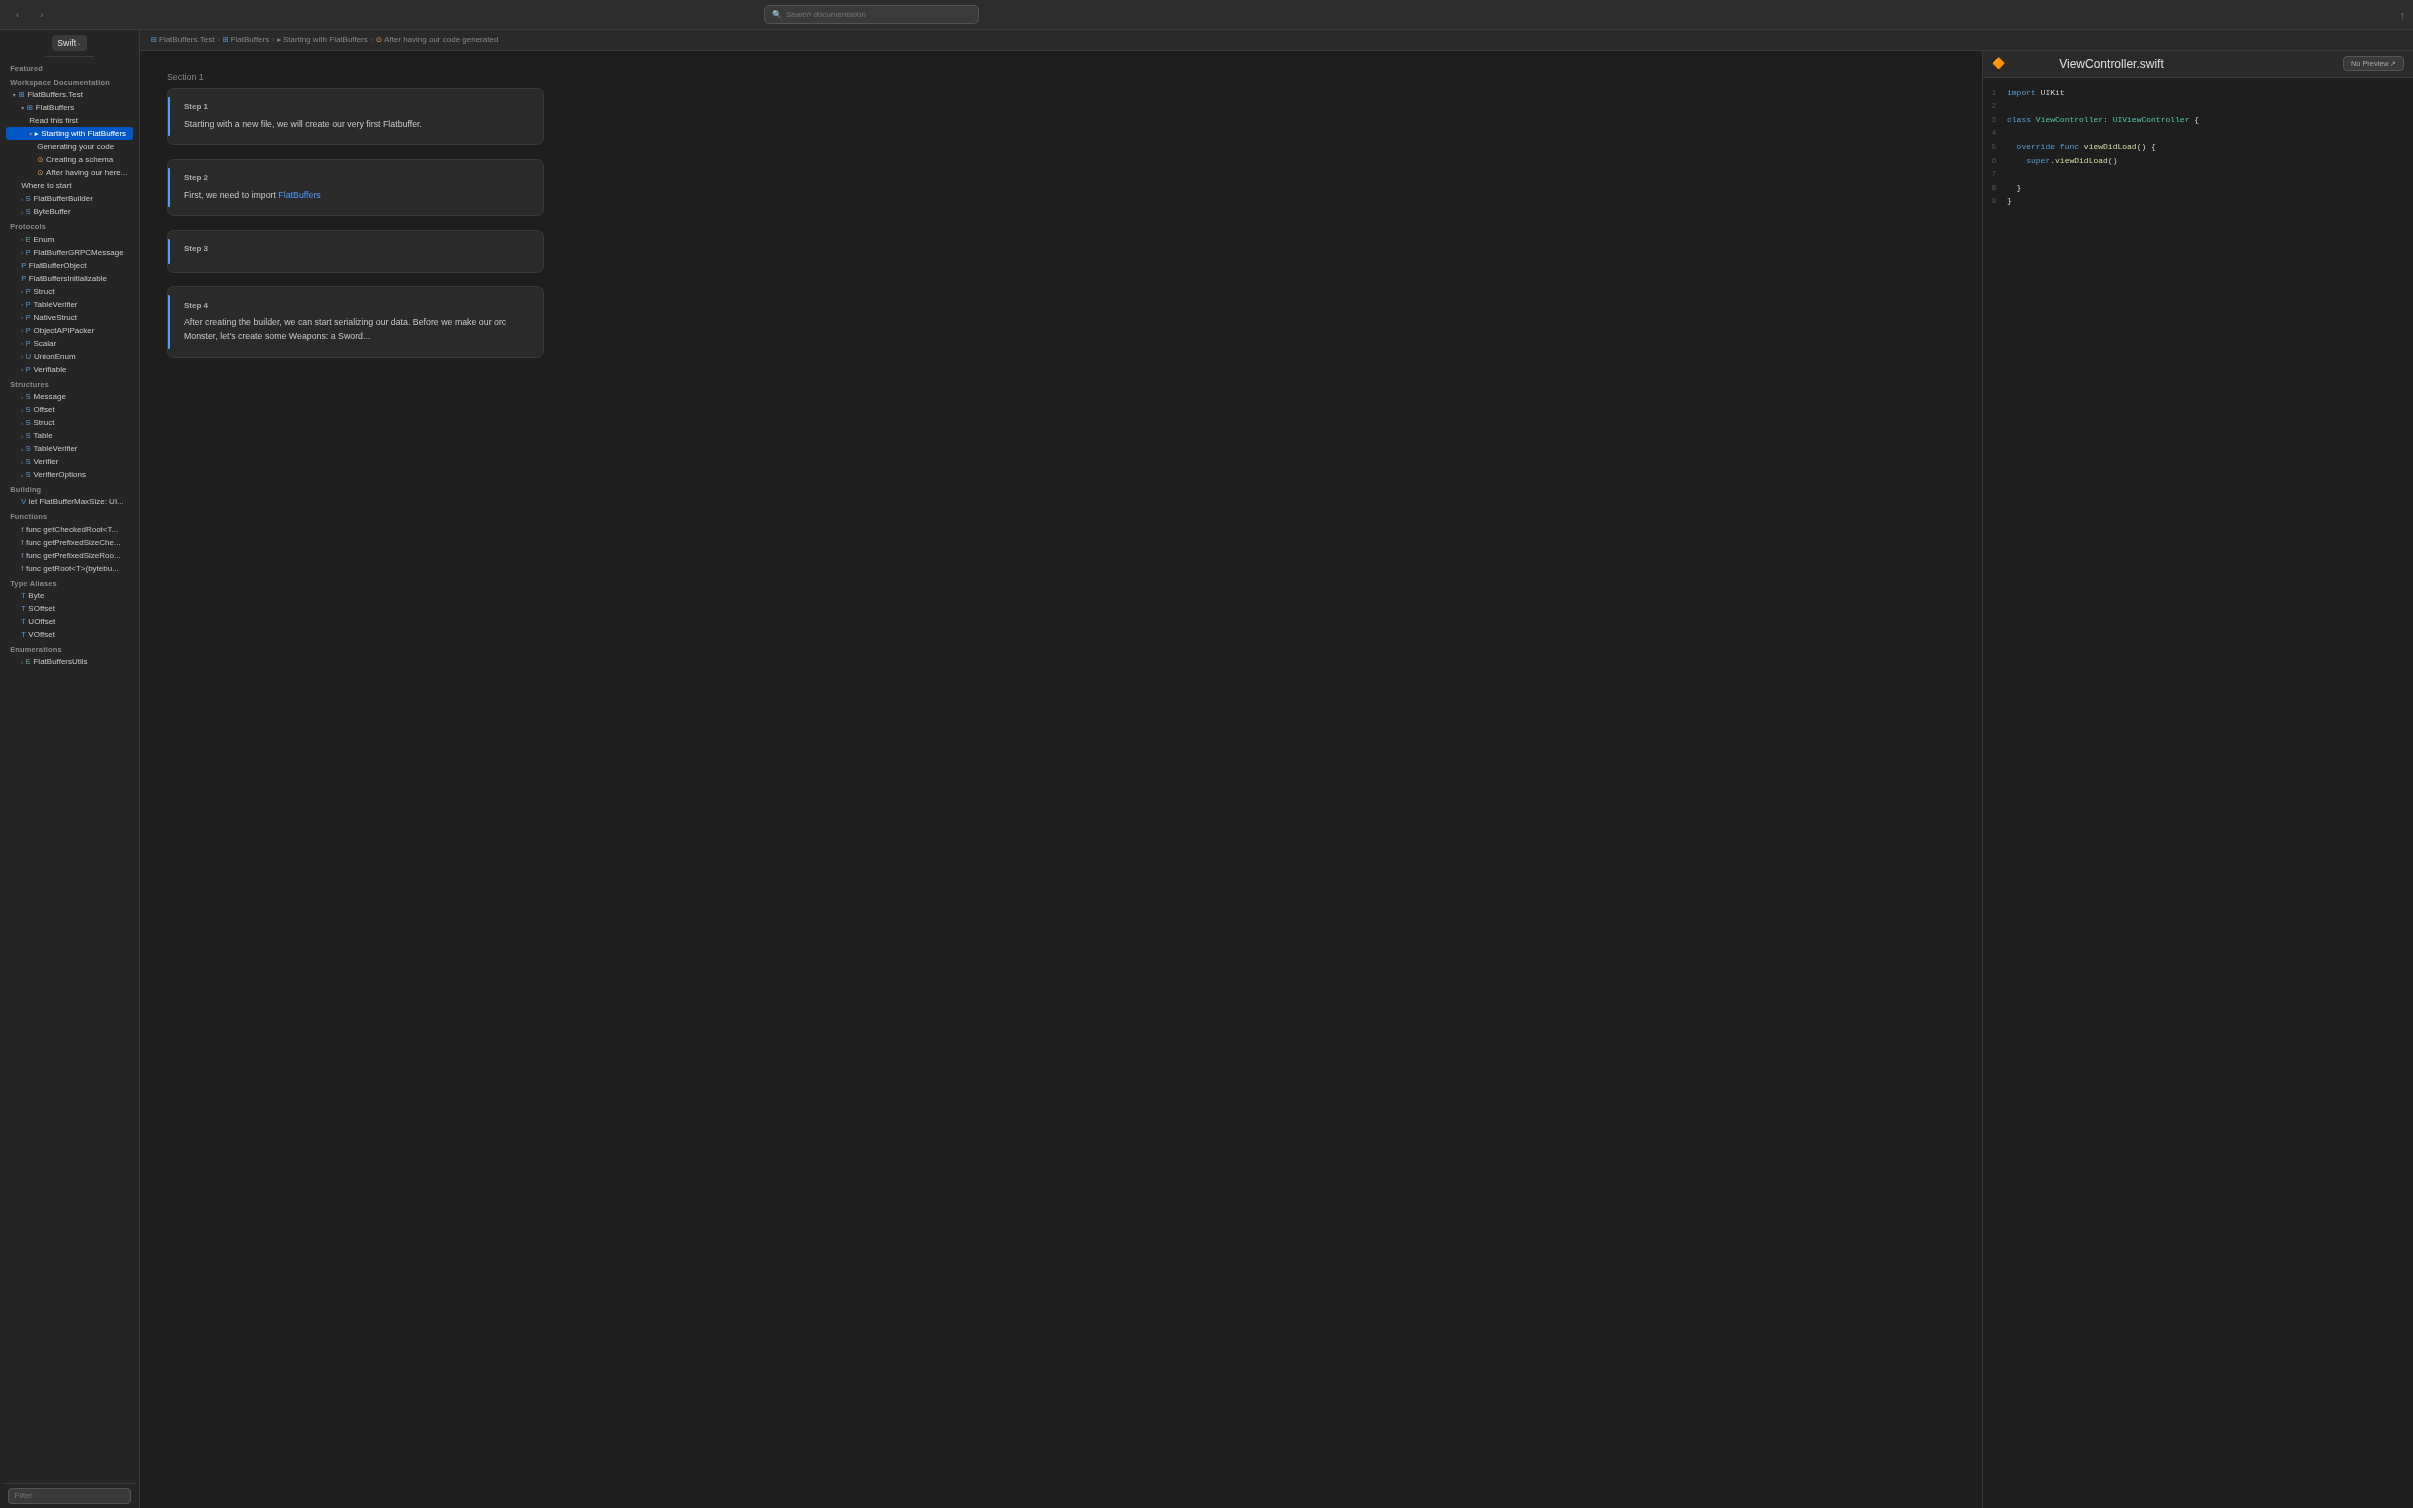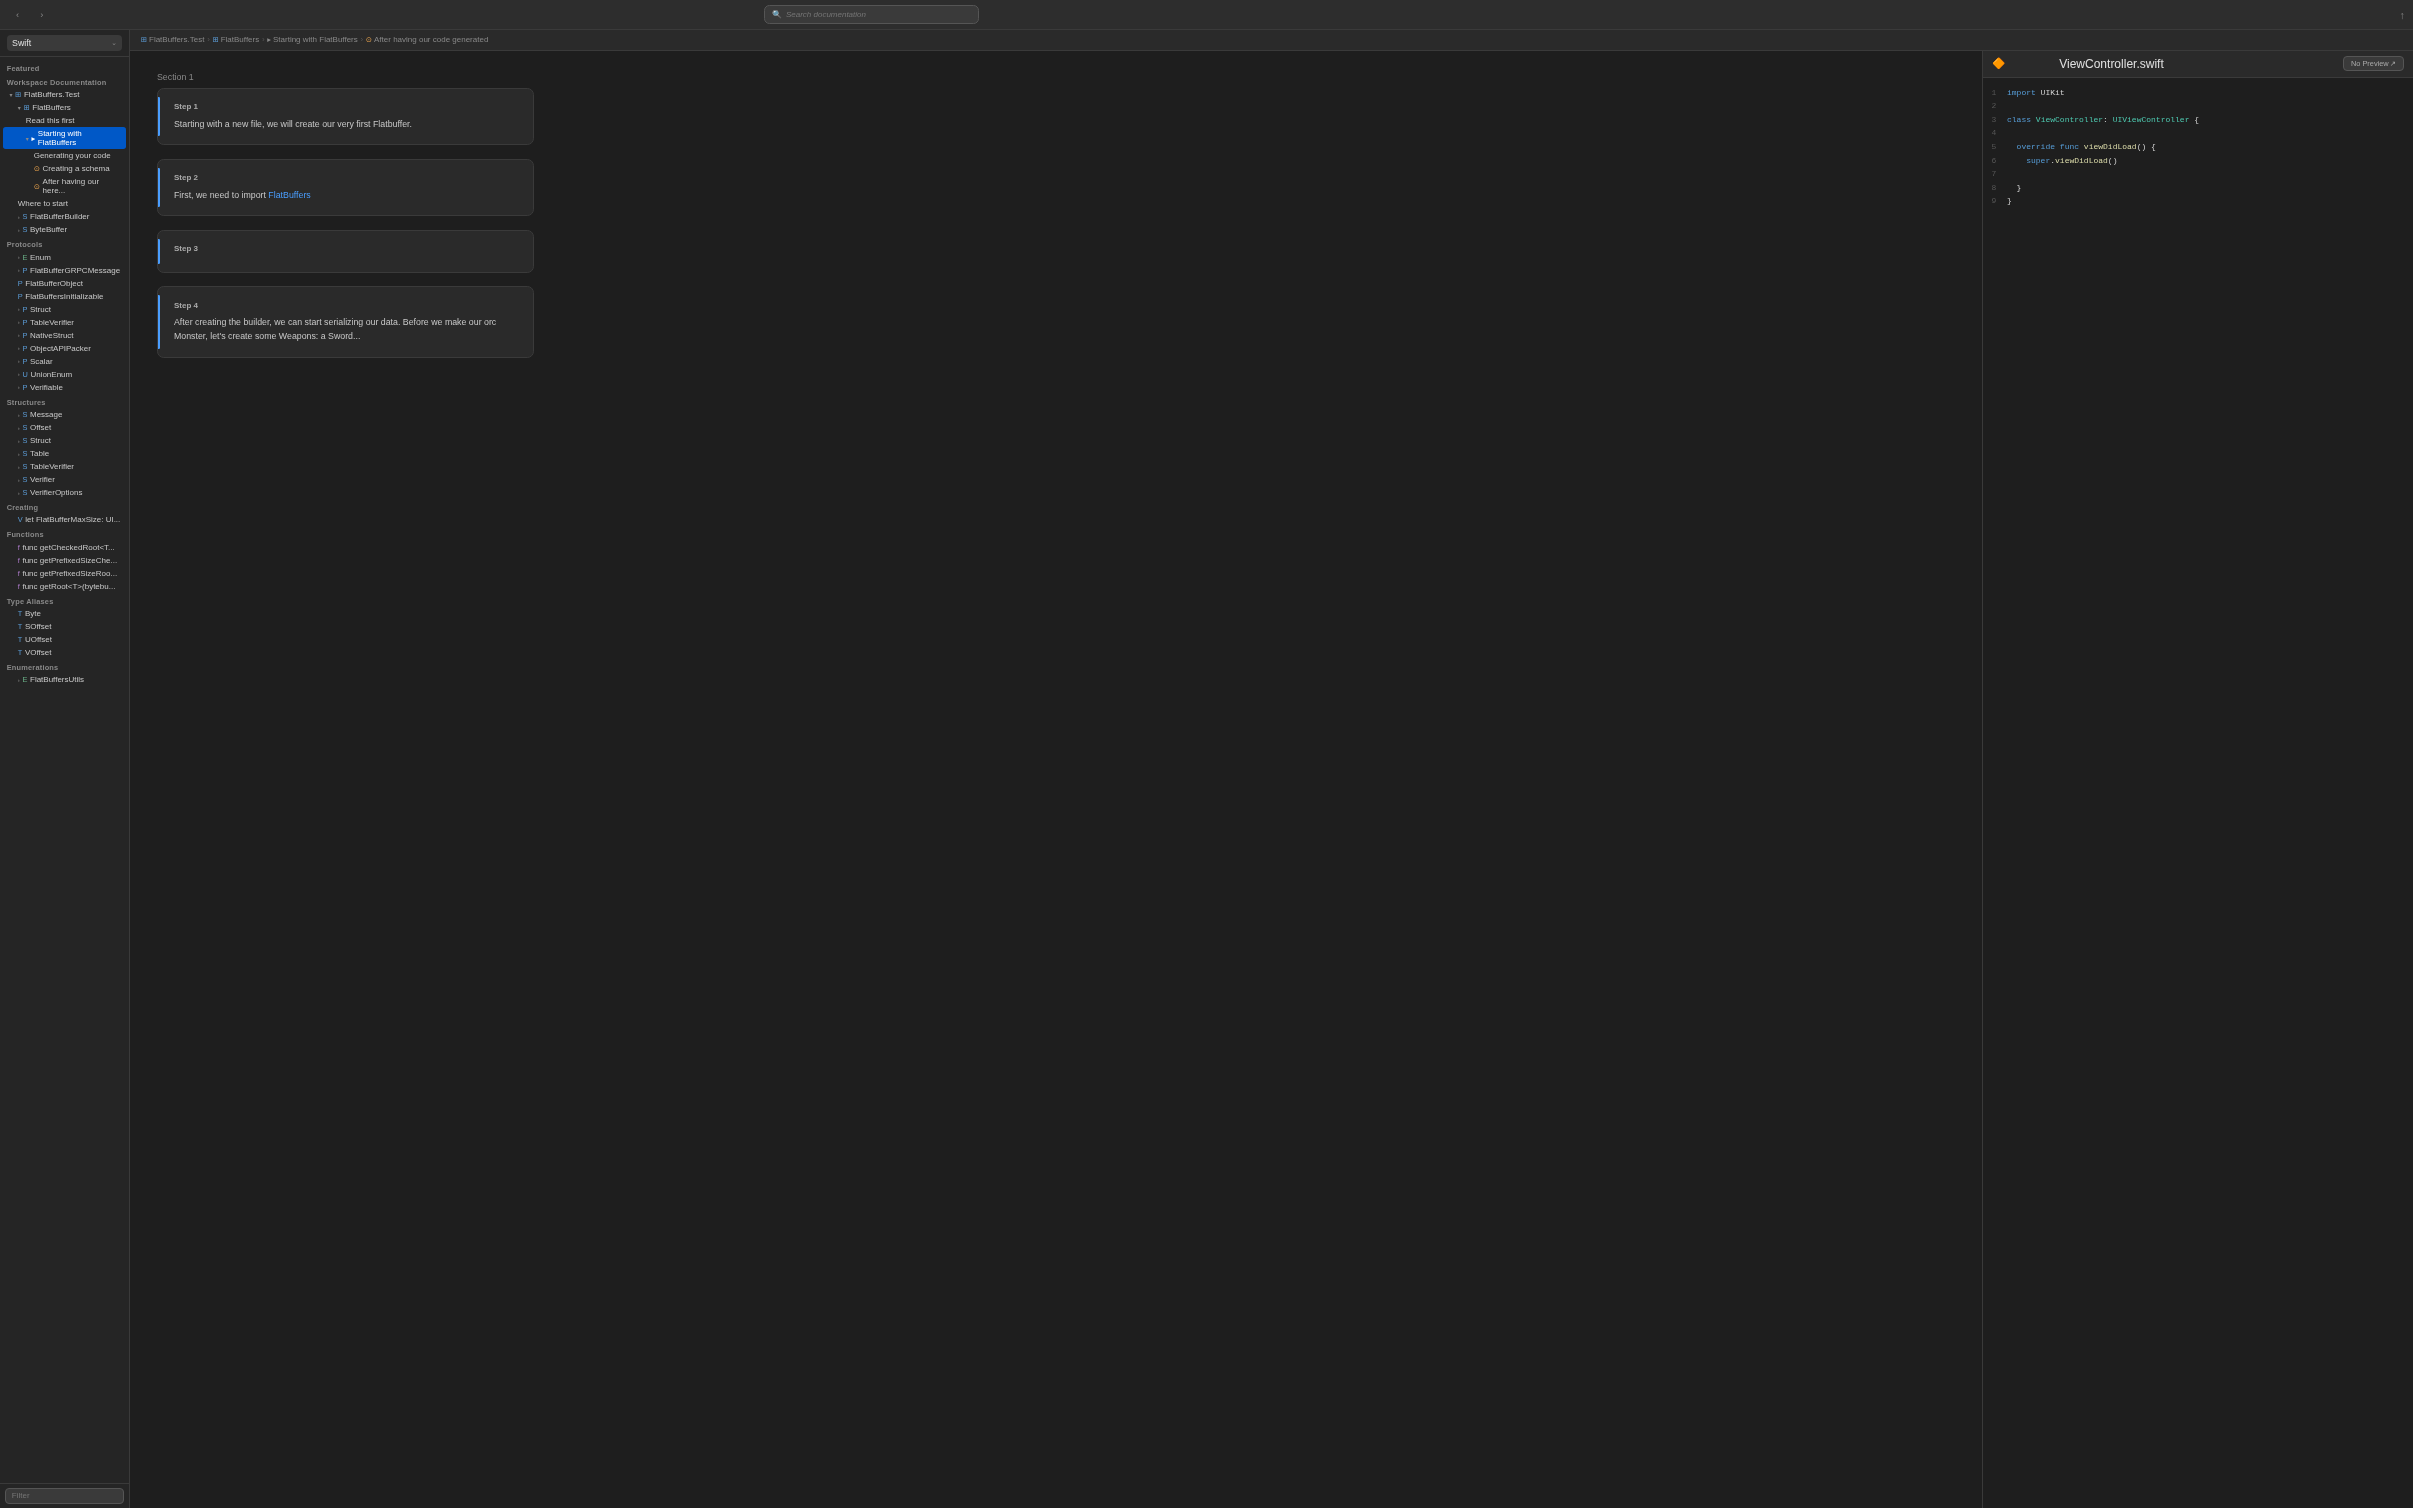--- a/index.html
+++ b/index.html
@@ -26,22 +26,22 @@
     .search-icon { color: #888; font-size: 8px; }
     .share-btn {
       margin-left: auto; background: transparent; border: none; color: #888; cursor: pointer; font-size: 10.8px;
     }
 
     
     .main-layout { display: flex; flex: 1; overflow: hidden; }
 
     
     .sidebar {
-      width: 130px; background: #252525; border-right: 0.7px solid #3a3a3a;
-      display: flex; flex-direction: column; flex-shrink: 0; overflow: hidden;
+      width: 140px; background: #252525; border-right: 0.7px solid #3a3a3a;
+      display: flex; flex-direction: column; flex-shrink: 0; overflow: hidden; align-items: center;
     }
     .sidebar-header {
       padding: 5.4px 6.7px; border-bottom: 0.7px solid #3a3a3a; flex-shrink: 0;
     }
     .swift-selector {
       display: flex; align-items: center; justify-content: space-between;
       background: #3a3a3a; border-radius: 4px; padding: 2.7px 5.4px; cursor: pointer;
       font-size: 8.8px; color: #e0e0e0;
     }
     .swift-selector .chevron { font-size: 6.7px; color: #888; }
@@ -318,21 +318,21 @@
         <span class="item-icon icon-blue">S</span>
         <span>Verifier</span>
       </div>
 
       <div class="sidebar-item indent-1">
         <span class="expand-chevron">›</span>
         <span class="item-icon icon-blue">S</span>
         <span>VerifierOptions</span>
       </div>
 
-      <div class="sidebar-section-label indent-1">Creating</div>
+      <div class="sidebar-section-label indent-1">Building</div>
 
       <div class="sidebar-item indent-1">
         <span class="item-icon icon-blue">V</span>
         <span>let FlatBufferMaxSize: UI...</span>
       </div>
 
       <div class="sidebar-section-label indent-1">Functions</div>
 
       <div class="sidebar-item indent-1">
         <span class="item-icon icon-purple">f</span>

